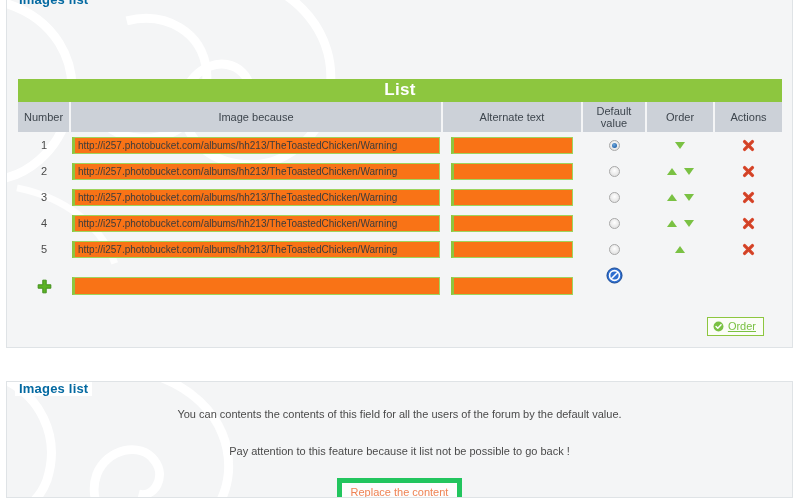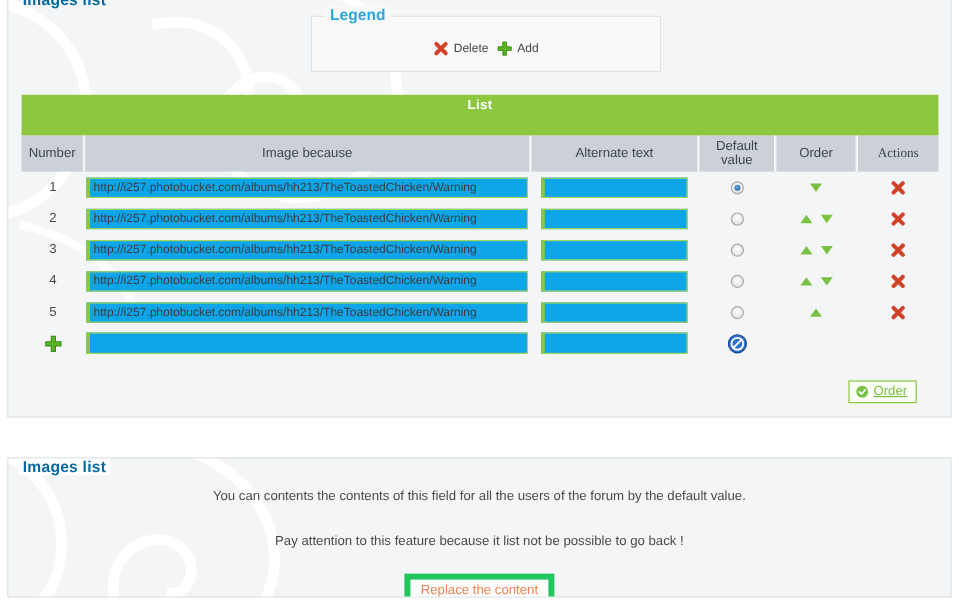--- a/index.html
+++ b/index.html
@@ -114,38 +114,38 @@
     width: 764px;
     z-index: 3;
     border-collapse: collapse;
     table-layout: fixed;
     font-size: 11px;
   }
   .title-bar {
     background: #8dc63f;
     color: #ffffff;
     font-weight: bold;
-    font-size: 11px;
+    font-size: 17px;
     text-align: center;
     height: 15px;
     letter-spacing: .3px;
-    padding: 1px 0 18px 0;
+    padding: 1px 0 2px 0;
   }
   .list-table thead.cols th {
     background: #ccd1d8;
     color: #3d454d;
     font-weight: normal;
     font-size: 11px;
     height: 26px;
     padding: 2px 2px;
     border-right: 2px solid #f4f5f6;
     line-height: 1.1;
     text-align: center;
   }
-  .list-table thead.cols th:last-child { border-right: 0; font-family: Liberation Serif, serif; }
+  .list-table thead.cols th:last-child { border-right: 0; }
 
   .list-table tbody td {
     height: 26px;
     padding: 0 2px;
     text-align: center;
     color: #4a4a4a;
     font-size: 11px;
     vertical-align: middle;
   }
 
@@ -155,21 +155,21 @@
   .col-default  { width: 64px; }
   .col-order    { width: 68px; }
   .col-actions  { width: 68px; }
 
   
   .txt {
     box-sizing: border-box;
     height: 17px;
     border: 1px solid #9fd45c;
     border-left: 3px solid #8dc63f;
-    background: #0ea5e9;
+    background: #f97316;
     font-family: "Liberation Sans", sans-serif;
     font-size: 10px;
     color: #3c3c3c;
     padding: 0 3px;
     outline: none;
   }
   .txt-addr { width: 368px; }
   .txt-alt  { width: 122px; }
 
   
@@ -288,51 +288,20 @@
         <path d="M 120 28 C 160 18, 196 40, 200 78 C 204 116, 176 146, 138 146 C 104 146, 84 124, 86 100"></path>
         <path d="M 232 -16 C 292 -6, 330 42, 324 96 C 318 146, 276 178, 232 172 C 192 166, 170 132, 178 102 C 186 74, 218 62, 236 80 C 250 94, 242 116, 226 114"></path>
       </g>
       <g fill="none" stroke="#ffffff" stroke-width="7" opacity=".85">
         <path d="M 10 196 C 60 206, 96 236, 108 272"></path>
       </g>
     </svg>
 
     <span class="fs-legend">Images list</span>
 
-    <div class="legend-box">
-      <span class="legend-box-title">Legend</span>
-      <div class="legend-items">
-
-        <span class="legend-item">
-          <span class="ico">
-            <svg width="13" height="13" viewBox="0 0 13 13">
-              <g stroke="#d9472b" stroke-width="3.4" stroke-linecap="round">
-                <line x1="2.6" y1="2.6" x2="10.4" y2="10.4"></line>
-                <line x1="10.4" y1="2.6" x2="2.6" y2="10.4"></line>
-              </g>
-              <g stroke="#c03b22" stroke-width="1" stroke-linecap="round" opacity=".7">
-                <line x1="2.6" y1="2.6" x2="10.4" y2="10.4"></line>
-                <line x1="10.4" y1="2.6" x2="2.6" y2="10.4"></line>
-              </g>
-            </svg>
-          </span>
-          <span>Delete</span>
-        </span>
-
-        <span class="legend-item">
-          <span class="ico">
-            <svg width="13" height="13" viewBox="0 0 13 13">
-              <path d="M5 1 H8 V5 H12 V8 H8 V12 H5 V8 H1 V5 H5 Z" fill="#5cb225" stroke="#3d8c17" stroke-width="0.8"></path>
-            </svg>
-          </span>
-          <span>Add</span>
-        </span>
-
-      </div>
-    </div>
 
     <table class="list-table">
       <colgroup>
         <col class="col-num">
           <col class="col-addr">
           <col class="col-alt">
         <col class="col-default">
           <col class="col-order">
           <col class="col-actions">
       </colgroup>

